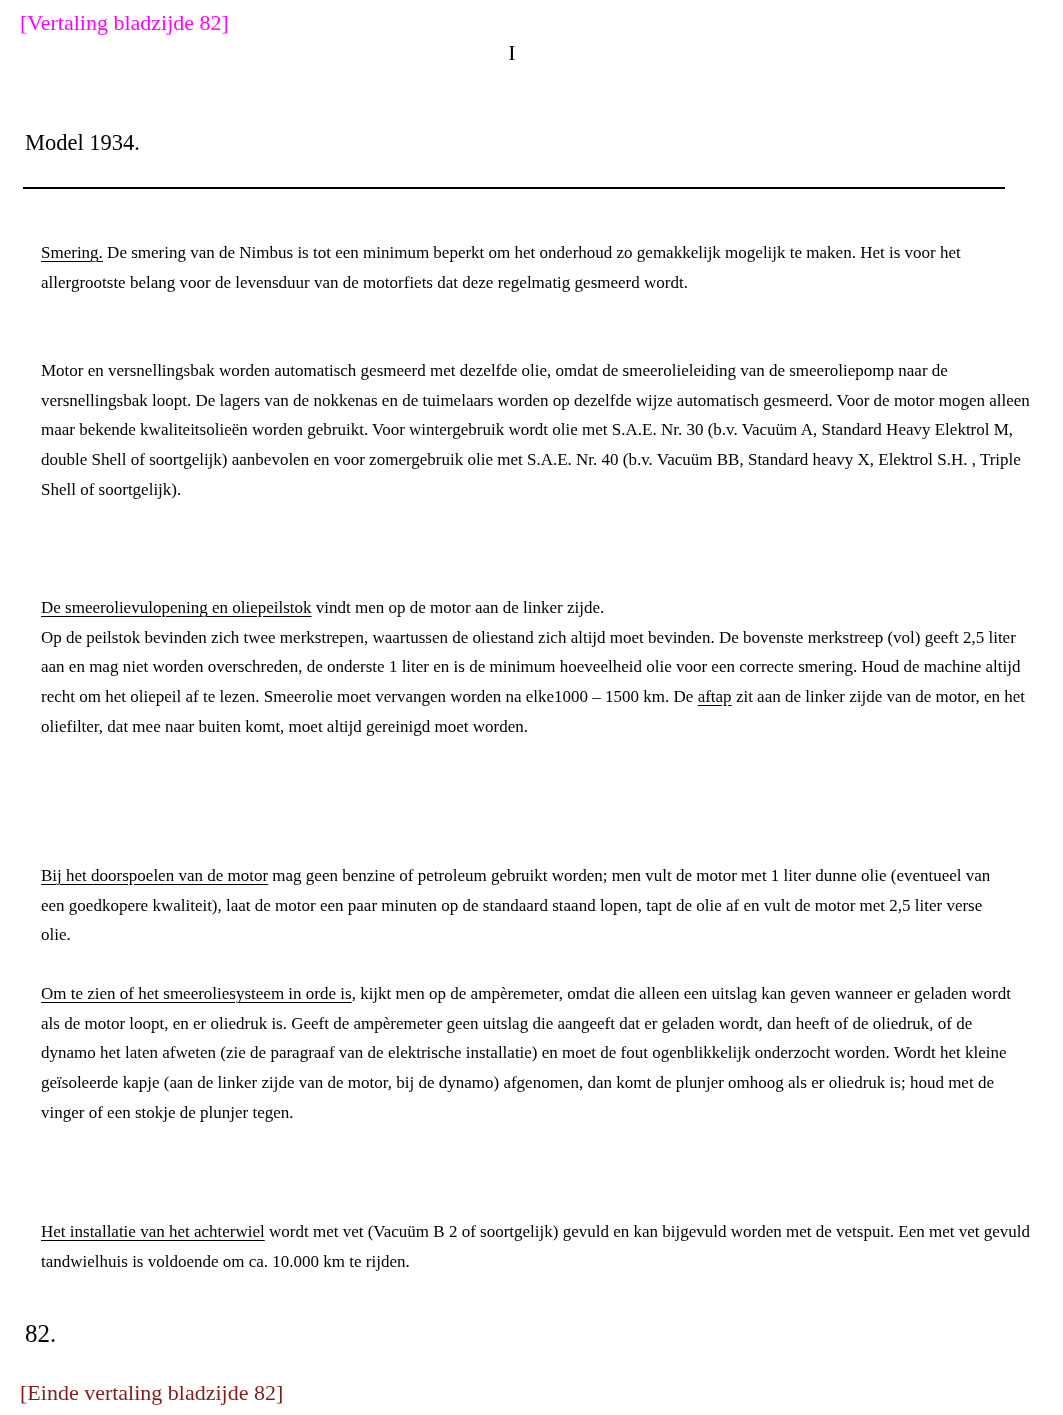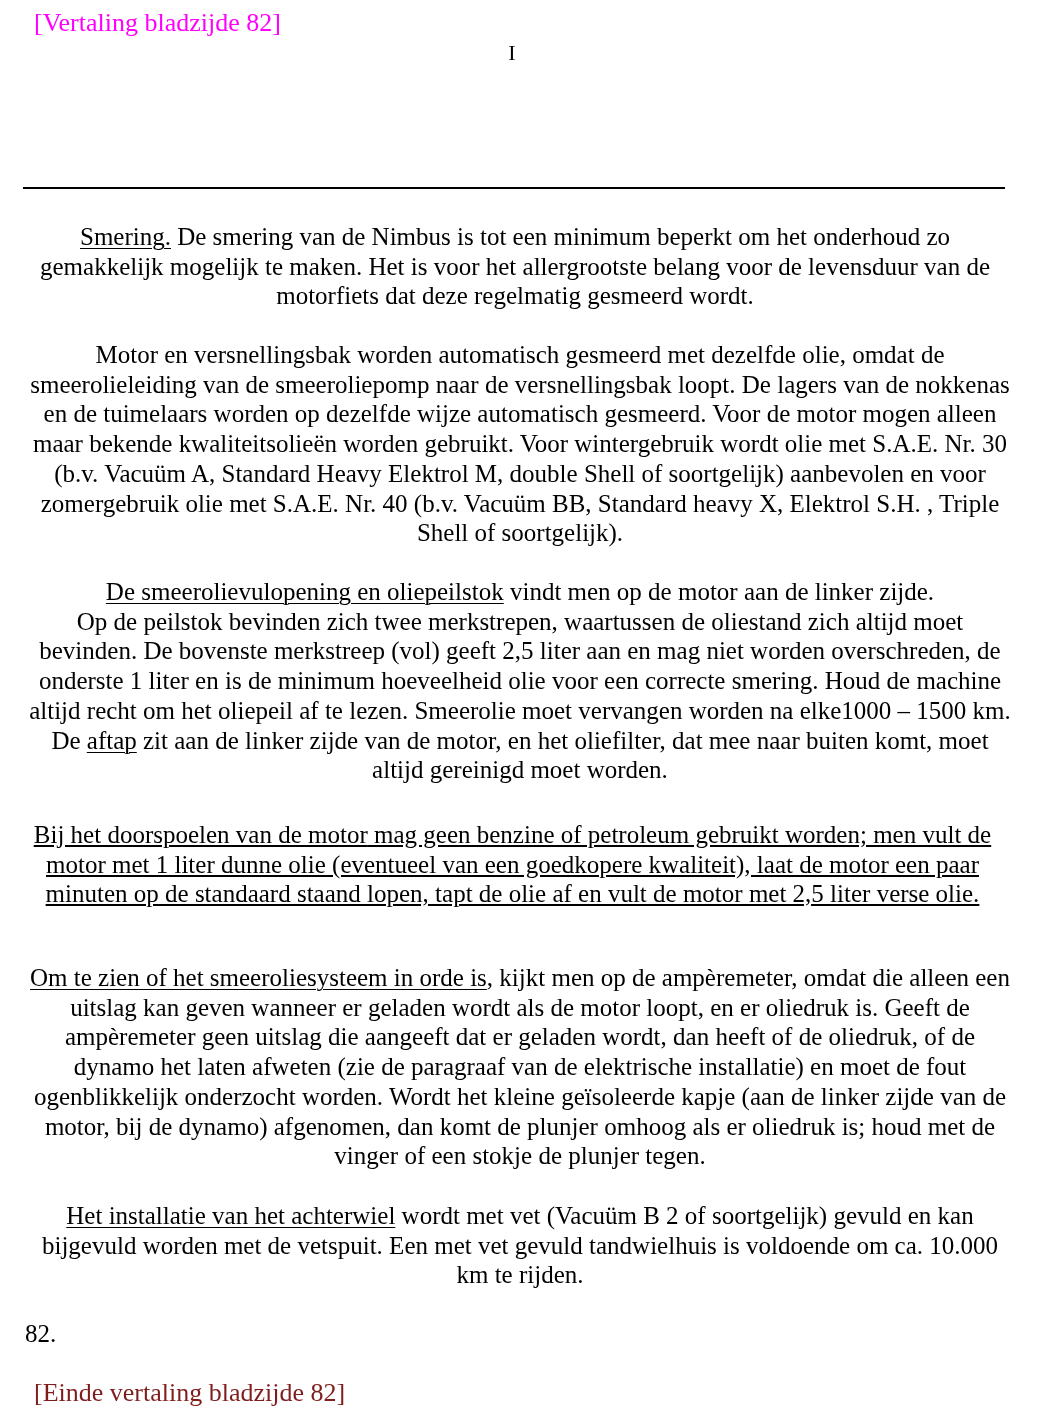--- a/index.html
+++ b/index.html
@@ -2,65 +2,65 @@
 <html><head>
 <meta charset="utf-8">
 <style>
   html, body { margin: 0; padding: 0; background: #ffffff; }
   body {
     width: 1063px; height: 1415px; position: relative; overflow: hidden;
     font-family: "Liberation Serif", "DejaVu Serif", serif;
     color: #000000;
   }
   .marker {
-    position: absolute; left: 34px;
-    font-size: 26px; line-height: 26px;
+    position: absolute; left: 20px;
+    font-size: 22px; line-height: 26px;
   }
   .marker.top { top: 10px; }
   .marker.bottom { top: 1380px; }
   .roman {
     position: absolute; left: 0; width: 1024px; top: 40px;
     text-align: center; font-size: 22px; line-height: 26px;
   }
   .title {
     position: absolute; left: 25px; top: 128px; width: 980px;
     font-size: 22.5px; line-height: 30px;
   }
   .rule {
     position: absolute; left: 23px; top: 187px; width: 982px; height: 2px;
     background: #000;
   }
   .para {
     position: absolute; left: 25px; width: 990px;
-    font-size: 25px; line-height: 29.7px;
-    margin: 0;
-    text-align: center;
+    font-size: 17px; line-height: 29.7px;
+    margin: 16px;
   }
   .u { text-decoration: underline; text-underline-offset: 3px; text-decoration-thickness: 1px; }
   .pagenum {
     position: absolute; left: 25px; top: 1320px;
     font-size: 25px; line-height: 28px;
   }
 </style>
 </head>
 <body>
 
 <div class="marker top" style="color:#ff00ff">[Vertaling bladzijde 82]</div>
 <div class="roman">I</div>
 
 <div class="title">
+  <div>Model 1934.</div>
 </div>
 <div class="rule"></div>
 
 <p class="para" style="top:222px; width:980px;"><span class="u">Smering.</span><span> De smering van de Nimbus is tot een minimum beperkt om het onderhoud zo gemakkelijk mogelijk te maken. Het is voor het allergrootste belang voor de levensduur van de motorfiets dat deze regelmatig gesmeerd wordt.</span></p>
 
 <p class="para" style="top:340px; width:990px;"><span>Motor en versnellingsbak worden automatisch gesmeerd met dezelfde olie, omdat de smeerolieleiding van de smeeroliepomp naar de versnellingsbak loopt. De lagers van de nokkenas en de tuimelaars worden op dezelfde wijze automatisch gesmeerd. Voor de motor mogen alleen maar bekende kwaliteitsolieën worden gebruikt. Voor wintergebruik wordt olie met S.A.E. Nr. 30 (b.v. Vacuüm A, Standard Heavy Elektrol M, double Shell of soortgelijk) aanbevolen en voor zomergebruik olie met S.A.E. Nr. 40 (b.v. Vacuüm BB, Standard heavy X, Elektrol S.H. , Triple Shell of soortgelijk).</span></p>
 
 <p class="para" style="top:577px; width:990px;"><span class="u">De smeerolievulopening en oliepeilstok</span><span> vindt men op de motor aan de linker zijde.</span><br><span>Op de peilstok bevinden zich twee merkstrepen, waartussen de oliestand zich altijd moet bevinden. De bovenste merkstreep (vol) geeft 2,5 liter aan en mag niet worden overschreden, de onderste 1 liter en is de minimum hoeveelheid olie voor een correcte smering. Houd de machine altijd recht om het oliepeil af te lezen. Smeerolie moet vervangen worden na elke1000 – 1500 km. De </span><span class="u">aftap</span><span> zit aan de linker zijde van de motor, en het oliefilter, dat mee naar buiten komt, moet altijd gereinigd moet worden.</span></p>
 
-<p class="para" style="top:820px; width:975px;text-decoration:underline;"><span class="u">Bij het doorspoelen van de motor</span><span> mag geen benzine of petroleum gebruikt worden; men vult de motor met 1 liter dunne olie (eventueel van een goedkopere kwaliteit), laat de motor een paar minuten op de standaard staand lopen, tapt de olie af en vult de motor met 2,5 liter verse olie.</span></p>
+<p class="para" style="top:845px; width:975px;"><span class="u">Bij het doorspoelen van de motor</span><span> mag geen benzine of petroleum gebruikt worden; men vult de motor met 1 liter dunne olie (eventueel van een goedkopere kwaliteit), laat de motor een paar minuten op de standaard staand lopen, tapt de olie af en vult de motor met 2,5 liter verse olie.</span></p>
 
 <p class="para" style="top:963px; width:990px;"><span class="u">Om te zien of het smeeroliesysteem in orde is</span><span>, kijkt men op de ampèremeter, omdat die alleen een uitslag kan geven wanneer er geladen wordt als de motor loopt, en er oliedruk is. Geeft de ampèremeter geen uitslag die aangeeft dat er geladen wordt, dan heeft of de oliedruk, of de dynamo het laten afweten (zie de paragraaf van de elektrische installatie) en moet de fout ogenblikkelijk onderzocht worden. Wordt het kleine geïsoleerde kapje (aan de linker zijde van de motor, bij de dynamo) afgenomen, dan komt de plunjer omhoog als er oliedruk is; houd met de vinger of een stokje de plunjer tegen.</span></p>
 
 <p class="para" style="top:1201px; width:990px;"><span class="u">Het installatie van het achterwiel</span><span> wordt met vet (Vacuüm B 2 of soortgelijk) gevuld en kan bijgevuld worden met de vetspuit. Een met vet gevuld tandwielhuis is voldoende om ca. 10.000 km te rijden.</span></p>
 
 <div class="pagenum">82.</div>
 <div class="marker bottom" style="color:#7f1d1d">[Einde vertaling bladzijde 82]</div>
 
 </body></html>

